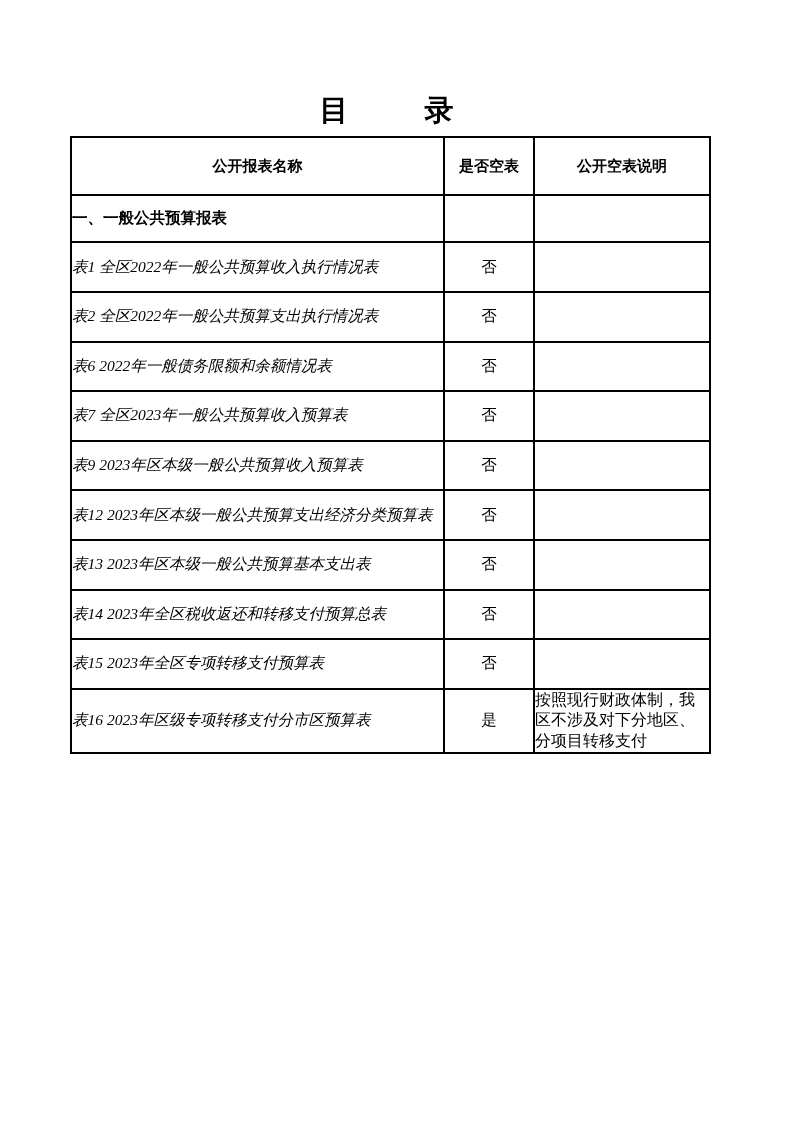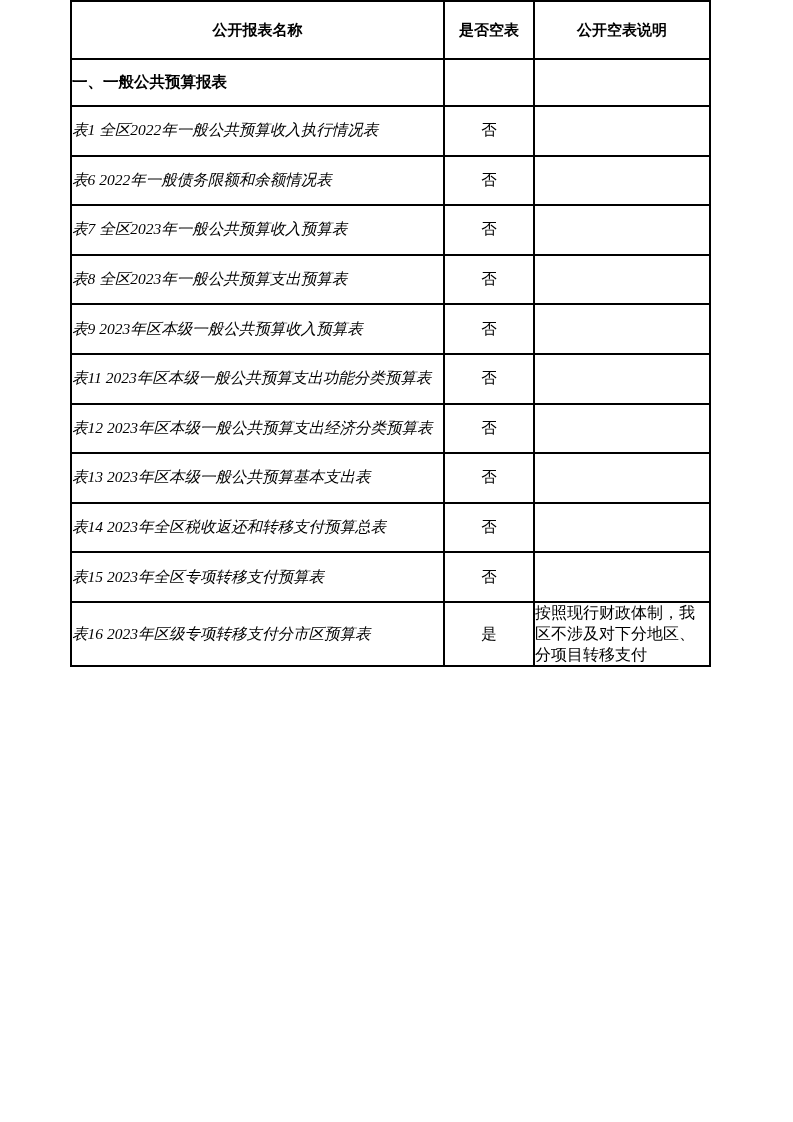--- a/index.html
+++ b/index.html
@@ -81,20 +81,21 @@
     text-align: left;
     vertical-align: middle;
     padding: 1px 3px 1px 4px;
   }
 </style>
 </head>
 <body>
 
 <div class="page">
   <div class="content">
+    <h1 class="doc-title">目　　录</h1>
     <table class="toc">
       <colgroup>
         <col style="width:373px">
         <col style="width:90px">
         <col style="width:176px">
       </colgroup>
       <thead>
         <tr class="header-row">
           <th>公开报表名称</th>
           <th>是否空表</th>
@@ -106,41 +107,36 @@
           <td class="section-cell">一、一般公共预算报表</td>
           <td></td>
           <td></td>
         </tr>
       <tr class="data-row">
             <td class="name-cell">表1 全区2022年一般公共预算收入执行情况表</td>
             <td class="flag-cell">否</td>
             <td class="note-cell"></td>
           </tr>
           <tr class="data-row">
+            <td class="name-cell">表2 全区2022年一般公共预算支出执行情况表</td>
+            <td class="flag-cell">否</td>
+            <td class="note-cell"></td>
+          </tr>
+          <tr class="data-row">
             <td class="name-cell">表6 2022年一般债务限额和余额情况表</td>
             <td class="flag-cell">否</td>
             <td class="note-cell"></td>
           </tr>
           <tr class="data-row">
             <td class="name-cell">表7 全区2023年一般公共预算收入预算表</td>
             <td class="flag-cell">否</td>
             <td class="note-cell"></td>
           </tr>
           <tr class="data-row">
-            <td class="name-cell">表8 全区2023年一般公共预算支出预算表</td>
-            <td class="flag-cell">否</td>
-            <td class="note-cell"></td>
-          </tr>
-          <tr class="data-row">
             <td class="name-cell">表9 2023年区本级一般公共预算收入预算表</td>
-            <td class="flag-cell">否</td>
-            <td class="note-cell"></td>
-          </tr>
-          <tr class="data-row">
-            <td class="name-cell">表11 2023年区本级一般公共预算支出功能分类预算表</td>
             <td class="flag-cell">否</td>
             <td class="note-cell"></td>
           </tr>
           <tr class="data-row">
             <td class="name-cell">表12 2023年区本级一般公共预算支出经济分类预算表</td>
             <td class="flag-cell">否</td>
             <td class="note-cell"></td>
           </tr>
           <tr class="data-row">
             <td class="name-cell">表13 2023年区本级一般公共预算基本支出表</td>

